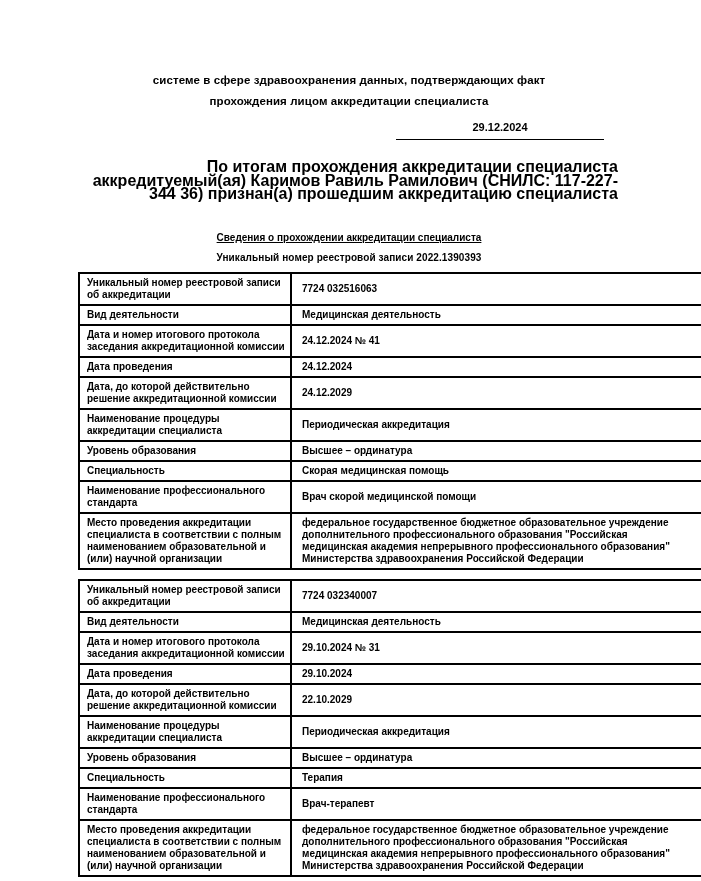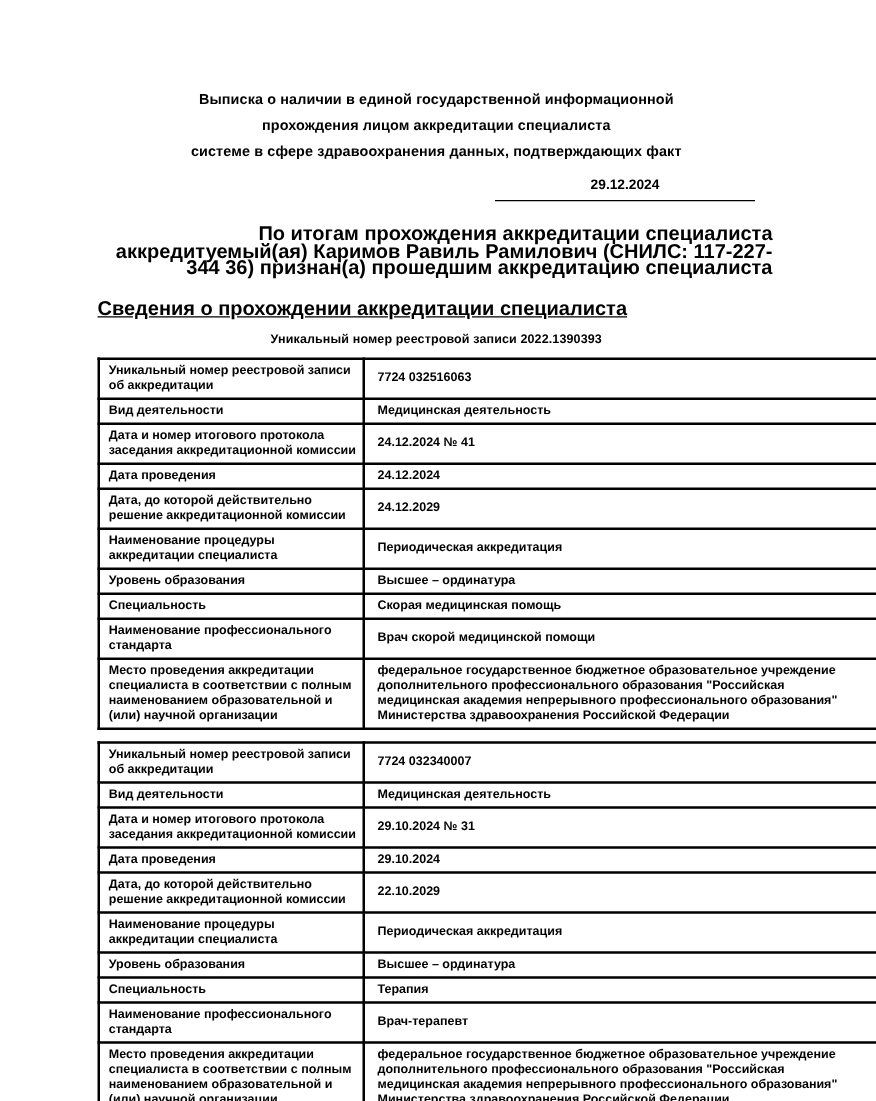--- a/index.html
+++ b/index.html
@@ -42,23 +42,23 @@
   }
 
   .intro {
     margin: 20px 2px 0 2px;
     text-align: right;
     font-size: 16px;
     line-height: 13.5px;
   }
 
   .section-title {
-    margin-top: 17px;
-    text-align: left;
-    font-size: 16px;
+    margin-top: 31px;
+    text-align: center;
+    font-size: 10px;
     text-decoration: underline;
   }
 
   .registry-number {
     margin-top: 9px;
     text-align: center;
     font-size: 10px;
     letter-spacing: .1px;
   }
 
@@ -83,23 +83,22 @@
     padding: 3px 24px 3px 10px;
   }
 </style>
 </head>
 <body>
 
 <div class="page">
   <div class="content">
 
     <div class="doc-title">
-      <div>Выписка о наличии в единой государственной информационной</div>
+      <div>системе в сфере здравоохранения данных, подтверждающих факт</div>
       <div>прохождения лицом аккредитации специалиста</div>
-      <div>системе в сфере здравоохранения данных, подтверждающих факт</div>
     </div>
 
     <div class="date-block">
       <span class="date-value">29.12.2024</span>
     </div>
 
     <p class="intro">По итогам прохождения аккредитации специалиста аккредитуемый(ая) Каримов Равиль Рамилович (СНИЛС: 117-227-344 36) признан(а) прошедшим аккредитацию специалиста</p>
 
     <div class="section-title">Сведения о прохождении аккредитации специалиста</div>
 

